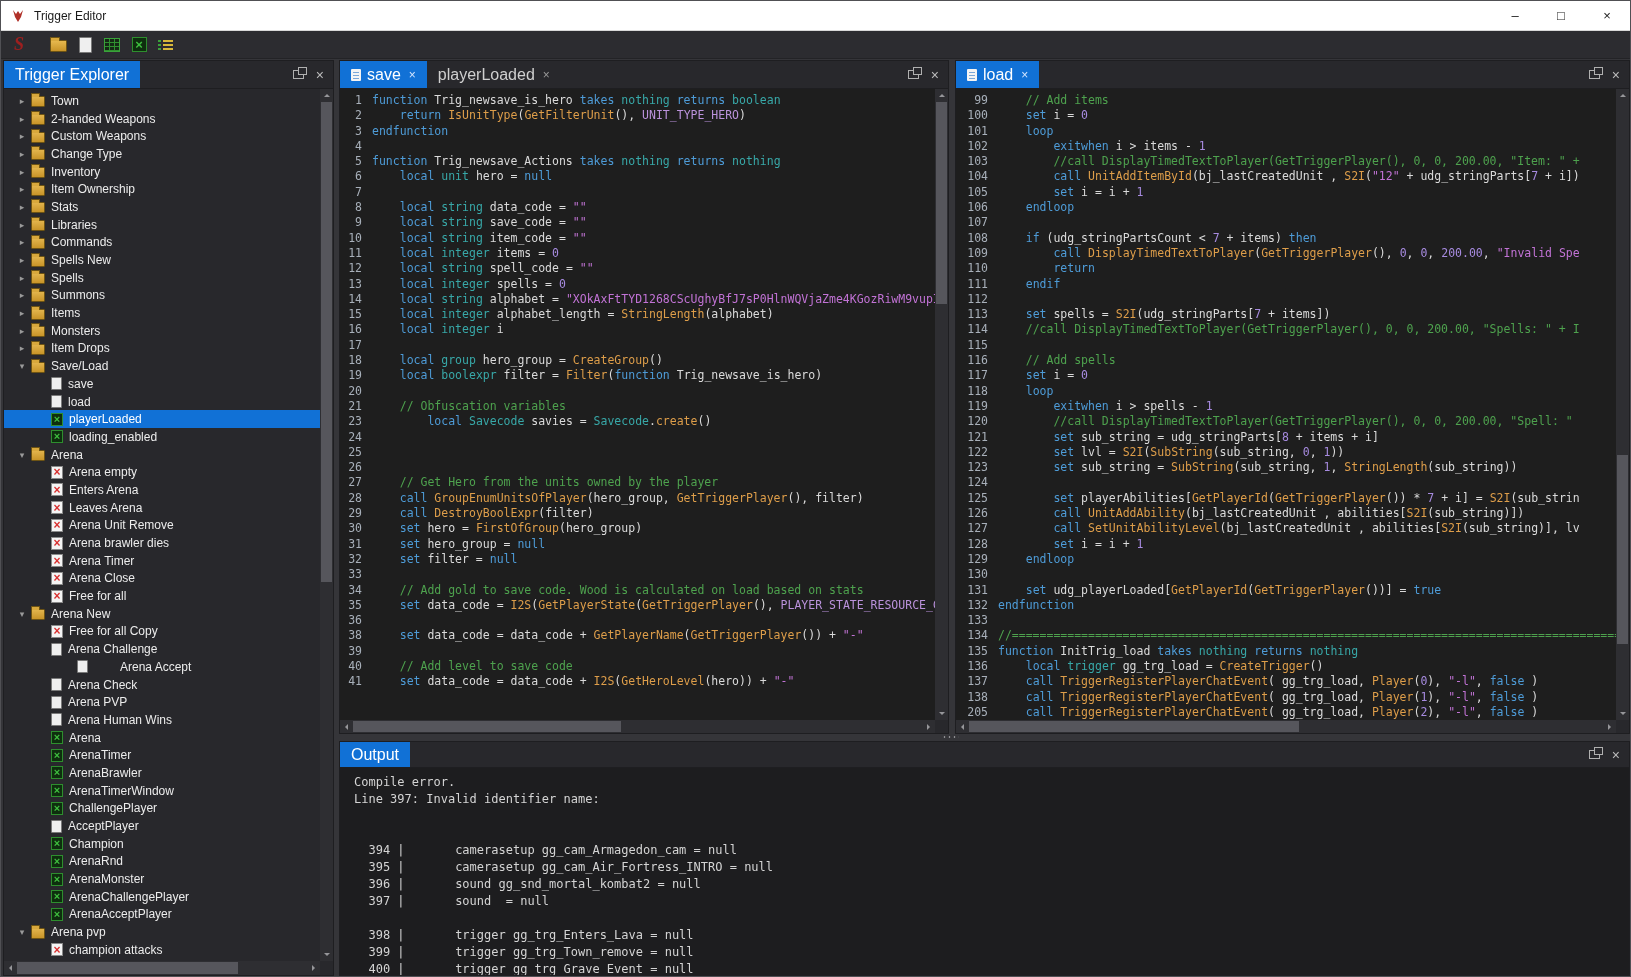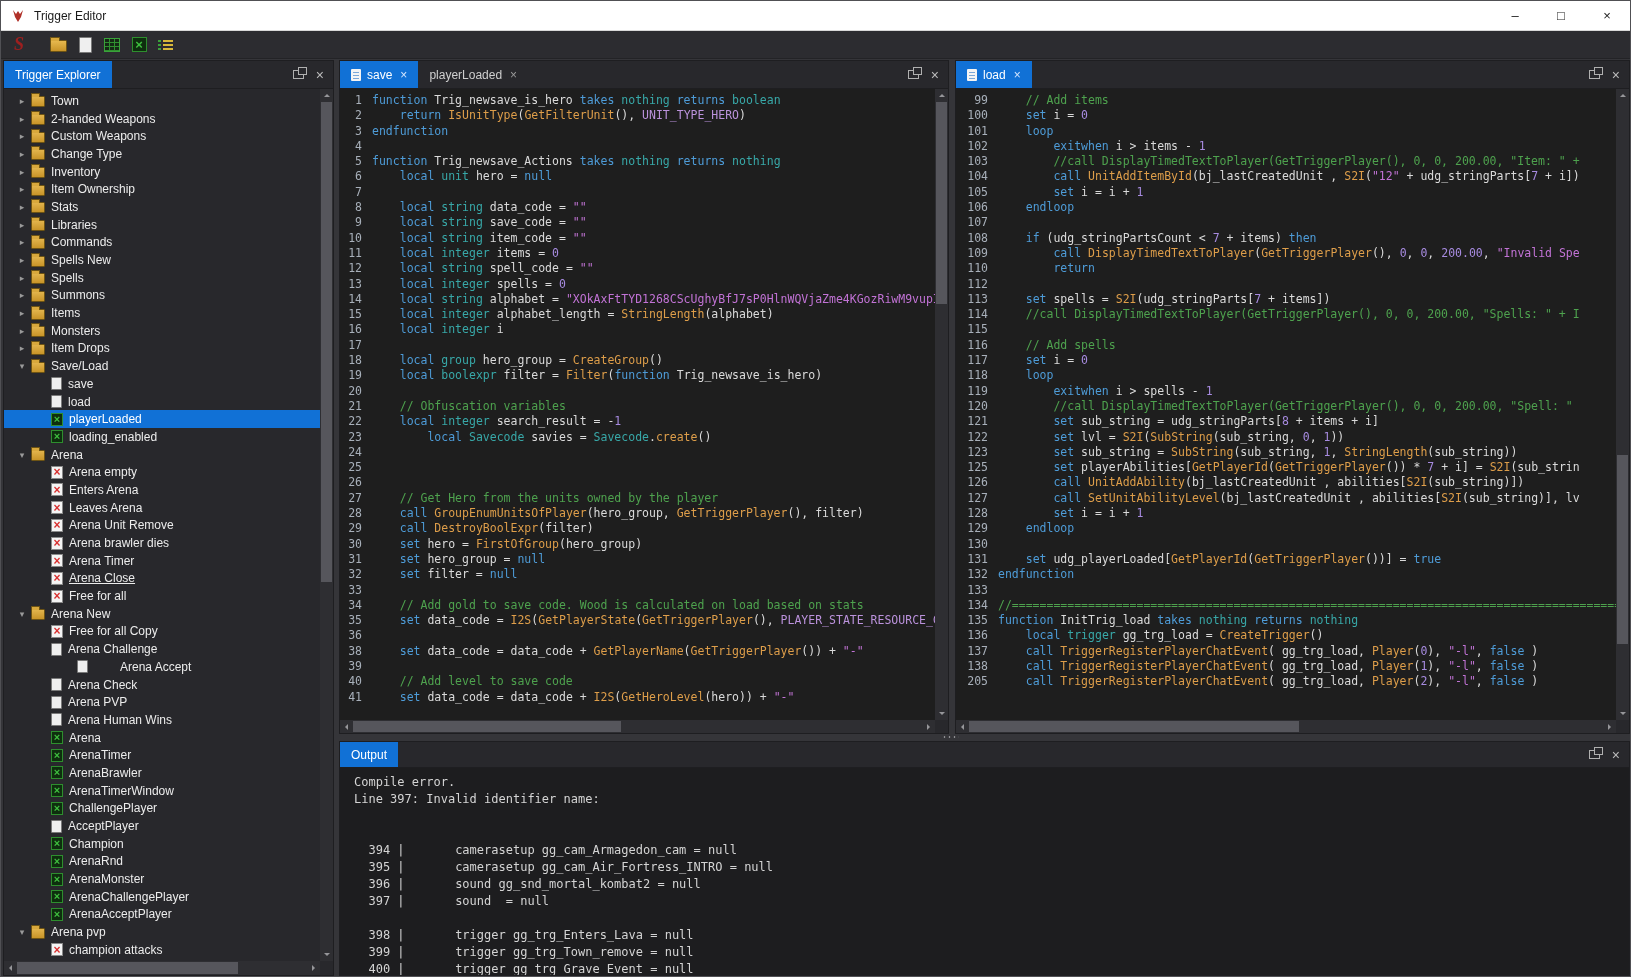--- a/index.html
+++ b/index.html
@@ -41,21 +41,21 @@
 
   
   .panel { position:absolute; background:#28282c; border:1px solid #1e1e21; }
   .explorer     { left:2px;   top:59px;  width:331px;  height:916px; }
   .editor-main  { left:338px; top:59px;  width:610px;  height:674px; }
   .editor-right { left:954px; top:59px;  width:675px;  height:674px; }
   .output-panel { left:338px; top:740px; width:1291px; height:235px; }
 
   .phead { position:absolute; left:0; top:0; right:0; height:28px; background:#28282c;
            border-bottom:1px solid #1e1e21; display:flex; align-items:stretch; }
-  .ptab { display:flex; align-items:center; gap:6px; padding:0 11px; font-size:12px; color:#cfcfcf; }
+  .ptab { display:flex; align-items:center; gap:6px; padding:0 11px; font-size:16px; color:#cfcfcf; }
   .ptab.active { background:var(--accent); color:#ffffff; }
   .tab-close { margin-left:2px; font-size:12px; line-height:1; color:#9a9a9a; }
   .tab-close::before { content:"×"; }
   .ptab.active .tab-close { color:#d4e6ff; }
   .tab-doc { position:relative; width:10px; height:12px; background:#f4f4f4; border-radius:1px; flex:none; }
   .tab-doc::after { content:""; position:absolute; left:2px; right:2px; top:3px; height:7px;
                     background:repeating-linear-gradient(to bottom,#7aa7d8 0 1px, transparent 1px 3px); }
   .phead-icons { margin-left:auto; display:flex; align-items:center; gap:12px; padding-right:9px; }
   .float-ico { position:relative; width:11px; height:9px; border:1px solid #b0b0b0; display:inline-block; }
   .float-ico::before { content:""; position:absolute; right:-4px; top:-4px; width:7px; height:6px;
@@ -295,21 +295,21 @@
       <div class="tree-row" style="padding-left: 30px;">
         <span class="twisty"></span>
         <span class="ico ico-disabled"></span>
         <span class="tree-label">Arena brawler dies</span>
       </div>
       <div class="tree-row" style="padding-left: 30px;">
         <span class="twisty"></span>
         <span class="ico ico-disabled"></span>
         <span class="tree-label">Arena Timer</span>
       </div>
-      <div class="tree-row" style="padding-left: 30px; text-decoration: underline;">
+      <div class="tree-row" style="padding-left: 30px;">
         <span class="twisty"></span>
         <span class="ico ico-disabled"></span>
         <span class="tree-label">Arena Close</span>
       </div>
       <div class="tree-row" style="padding-left: 30px;">
         <span class="twisty"></span>
         <span class="ico ico-disabled"></span>
         <span class="tree-label">Free for all</span>
       </div>
       <div class="tree-row" style="padding-left: 10px;">
@@ -457,21 +457,20 @@
       <div class="code-line"><span class="ln">12</span><span class="lc">    <span class="tk-kw">local</span> <span class="tk-ty">string</span> spell_code = <span class="tk-str">""</span></span></div>
       <div class="code-line"><span class="ln">13</span><span class="lc">    <span class="tk-kw">local</span> <span class="tk-ty">integer</span> spells = <span class="tk-num">0</span></span></div>
       <div class="code-line"><span class="ln">14</span><span class="lc">    <span class="tk-kw">local</span> <span class="tk-ty">string</span> alphabet = <span class="tk-str">"XOkAxFtTYD1268CScUghyBfJ7sP0HlnWQVjaZme4KGozRiwM9vupIbq</span></span></div>
       <div class="code-line"><span class="ln">15</span><span class="lc">    <span class="tk-kw">local</span> <span class="tk-ty">integer</span> alphabet_length = <span class="tk-fn">StringLength</span>(alphabet)</span></div>
       <div class="code-line"><span class="ln">16</span><span class="lc">    <span class="tk-kw">local</span> <span class="tk-ty">integer</span> i</span></div>
       <div class="code-line"><span class="ln">17</span><span class="lc"></span></div>
       <div class="code-line"><span class="ln">18</span><span class="lc">    <span class="tk-kw">local</span> <span class="tk-ty">group</span> hero_group = <span class="tk-fn">CreateGroup</span>()</span></div>
       <div class="code-line"><span class="ln">19</span><span class="lc">    <span class="tk-kw">local</span> <span class="tk-ty">boolexpr</span> filter = <span class="tk-fn">Filter</span>(<span class="tk-kw">function</span> Trig_newsave_is_hero)</span></div>
       <div class="code-line"><span class="ln">20</span><span class="lc"></span></div>
       <div class="code-line"><span class="ln">21</span><span class="lc">    <span class="tk-cmt">// Obfuscation variables</span></span></div>
-      <div class="code-line"><span class="ln">22</span><span class="lc">    <span class="tk-kw">local</span> <span class="tk-ty">integer</span> search_result = -<span class="tk-num">1</span></span></div>
       <div class="code-line"><span class="ln">23</span><span class="lc">        <span class="tk-kw">local</span> <span class="tk-ty">Savecode</span> savies = <span class="tk-ty">Savecode</span>.<span class="tk-fn">create</span>()</span></div>
       <div class="code-line"><span class="ln">24</span><span class="lc"></span></div>
       <div class="code-line"><span class="ln">25</span><span class="lc"></span></div>
       <div class="code-line"><span class="ln">26</span><span class="lc"></span></div>
       <div class="code-line"><span class="ln">27</span><span class="lc">    <span class="tk-cmt">// Get Hero from the units owned by the player</span></span></div>
       <div class="code-line"><span class="ln">28</span><span class="lc">    <span class="tk-kw">call</span> <span class="tk-fn">GroupEnumUnitsOfPlayer</span>(hero_group, <span class="tk-fn">GetTriggerPlayer</span>(), filter)</span></div>
       <div class="code-line"><span class="ln">29</span><span class="lc">    <span class="tk-kw">call</span> <span class="tk-fn">DestroyBoolExpr</span>(filter)</span></div>
       <div class="code-line"><span class="ln">30</span><span class="lc">    <span class="tk-kw">set</span> hero = <span class="tk-fn">FirstOfGroup</span>(hero_group)</span></div>
       <div class="code-line"><span class="ln">31</span><span class="lc">    <span class="tk-kw">set</span> hero_group = <span class="tk-kw">null</span></span></div>
       <div class="code-line"><span class="ln">32</span><span class="lc">    <span class="tk-kw">set</span> filter = <span class="tk-kw">null</span></span></div>
@@ -515,32 +514,34 @@
       <div class="code-line"><span class="ln">101</span><span class="lc">    <span class="tk-kw">loop</span></span></div>
       <div class="code-line"><span class="ln">102</span><span class="lc">        <span class="tk-kw">exitwhen</span> i &gt; items - <span class="tk-num">1</span></span></div>
       <div class="code-line"><span class="ln">103</span><span class="lc">        <span class="tk-cmt">//call DisplayTimedTextToPlayer(GetTriggerPlayer(), 0, 0, 200.00, "Item: " +</span></span></div>
       <div class="code-line"><span class="ln">104</span><span class="lc">        <span class="tk-kw">call</span> <span class="tk-fn">UnitAddItemById</span>(bj_lastCreatedUnit , <span class="tk-fn">S2I</span>(<span class="tk-str">"12"</span> + udg_stringParts[<span class="tk-num">7</span> + i])</span></div>
       <div class="code-line"><span class="ln">105</span><span class="lc">        <span class="tk-kw">set</span> i = i + <span class="tk-num">1</span></span></div>
       <div class="code-line"><span class="ln">106</span><span class="lc">    <span class="tk-kw">endloop</span></span></div>
       <div class="code-line"><span class="ln">107</span><span class="lc"></span></div>
       <div class="code-line"><span class="ln">108</span><span class="lc">    <span class="tk-kw">if</span> (udg_stringPartsCount &lt; <span class="tk-num">7</span> + items) <span class="tk-kw">then</span></span></div>
       <div class="code-line"><span class="ln">109</span><span class="lc">        <span class="tk-kw">call</span> <span class="tk-fn">DisplayTimedTextToPlayer</span>(<span class="tk-fn">GetTriggerPlayer</span>(), <span class="tk-num">0</span>, <span class="tk-num">0</span>, <span class="tk-num">200.00</span>, <span class="tk-str">"Invalid Spe</span></span></div>
       <div class="code-line"><span class="ln">110</span><span class="lc">        <span class="tk-kw">return</span></span></div>
+      <div class="code-line"><span class="ln">111</span><span class="lc">    <span class="tk-kw">endif</span></span></div>
       <div class="code-line"><span class="ln">112</span><span class="lc"></span></div>
       <div class="code-line"><span class="ln">113</span><span class="lc">    <span class="tk-kw">set</span> spells = <span class="tk-fn">S2I</span>(udg_stringParts[<span class="tk-num">7</span> + items])</span></div>
       <div class="code-line"><span class="ln">114</span><span class="lc">    <span class="tk-cmt">//call DisplayTimedTextToPlayer(GetTriggerPlayer(), 0, 0, 200.00, "Spells: " + I</span></span></div>
       <div class="code-line"><span class="ln">115</span><span class="lc"></span></div>
       <div class="code-line"><span class="ln">116</span><span class="lc">    <span class="tk-cmt">// Add spells</span></span></div>
       <div class="code-line"><span class="ln">117</span><span class="lc">    <span class="tk-kw">set</span> i = <span class="tk-num">0</span></span></div>
       <div class="code-line"><span class="ln">118</span><span class="lc">    <span class="tk-kw">loop</span></span></div>
       <div class="code-line"><span class="ln">119</span><span class="lc">        <span class="tk-kw">exitwhen</span> i &gt; spells - <span class="tk-num">1</span></span></div>
       <div class="code-line"><span class="ln">120</span><span class="lc">        <span class="tk-cmt">//call DisplayTimedTextToPlayer(GetTriggerPlayer(), 0, 0, 200.00, "Spell: " </span></span></div>
       <div class="code-line"><span class="ln">121</span><span class="lc">        <span class="tk-kw">set</span> sub_string = udg_stringParts[<span class="tk-num">8</span> + items + i]</span></div>
       <div class="code-line"><span class="ln">122</span><span class="lc">        <span class="tk-kw">set</span> lvl = <span class="tk-fn">S2I</span>(<span class="tk-fn">SubString</span>(sub_string, <span class="tk-num">0</span>, <span class="tk-num">1</span>))</span></div>
       <div class="code-line"><span class="ln">123</span><span class="lc">        <span class="tk-kw">set</span> sub_string = <span class="tk-fn">SubString</span>(sub_string, <span class="tk-num">1</span>, <span class="tk-fn">StringLength</span>(sub_string))</span></div>
+      <div class="code-line"><span class="ln">124</span><span class="lc"></span></div>
       <div class="code-line"><span class="ln">125</span><span class="lc">        <span class="tk-kw">set</span> playerAbilities[<span class="tk-fn">GetPlayerId</span>(<span class="tk-fn">GetTriggerPlayer</span>()) * <span class="tk-num">7</span> + i] = <span class="tk-fn">S2I</span>(sub_strin</span></div>
       <div class="code-line"><span class="ln">126</span><span class="lc">        <span class="tk-kw">call</span> <span class="tk-fn">UnitAddAbility</span>(bj_lastCreatedUnit , abilities[<span class="tk-fn">S2I</span>(sub_string)])</span></div>
       <div class="code-line"><span class="ln">127</span><span class="lc">        <span class="tk-kw">call</span> <span class="tk-fn">SetUnitAbilityLevel</span>(bj_lastCreatedUnit , abilities[<span class="tk-fn">S2I</span>(sub_string)], lv</span></div>
       <div class="code-line"><span class="ln">128</span><span class="lc">        <span class="tk-kw">set</span> i = i + <span class="tk-num">1</span></span></div>
       <div class="code-line"><span class="ln">129</span><span class="lc">    <span class="tk-kw">endloop</span></span></div>
       <div class="code-line"><span class="ln">130</span><span class="lc"></span></div>
       <div class="code-line"><span class="ln">131</span><span class="lc">    <span class="tk-kw">set</span> udg_playerLoaded[<span class="tk-fn">GetPlayerId</span>(<span class="tk-fn">GetTriggerPlayer</span>())] = <span class="tk-kw">true</span></span></div>
       <div class="code-line"><span class="ln">132</span><span class="lc"><span class="tk-kw">endfunction</span></span></div>
       <div class="code-line"><span class="ln">133</span><span class="lc"></span></div>
       <div class="code-line"><span class="ln">134</span><span class="lc"><span class="tk-cmt">//==========================================================================================</span></span></div>

